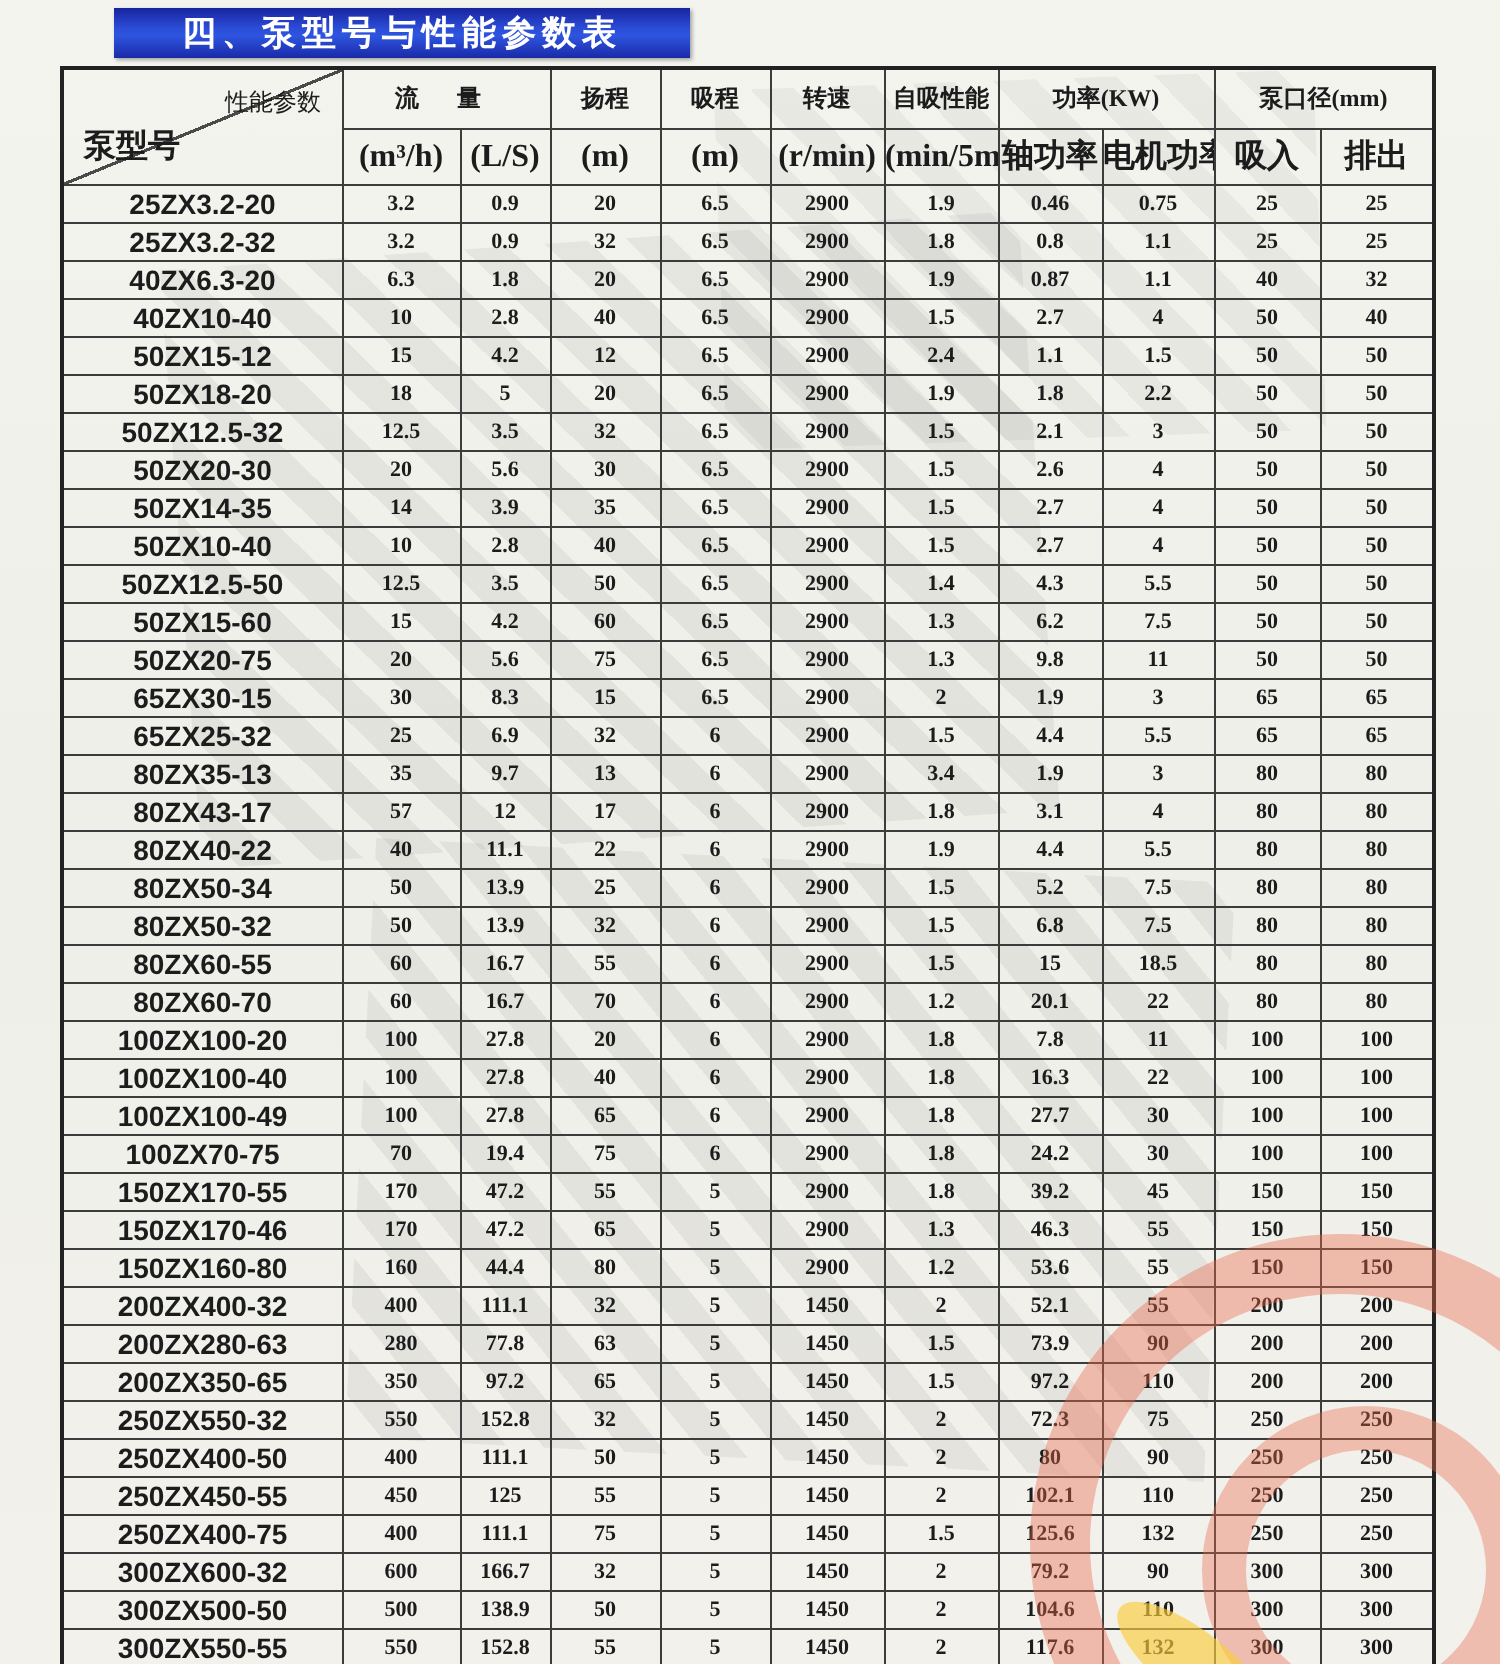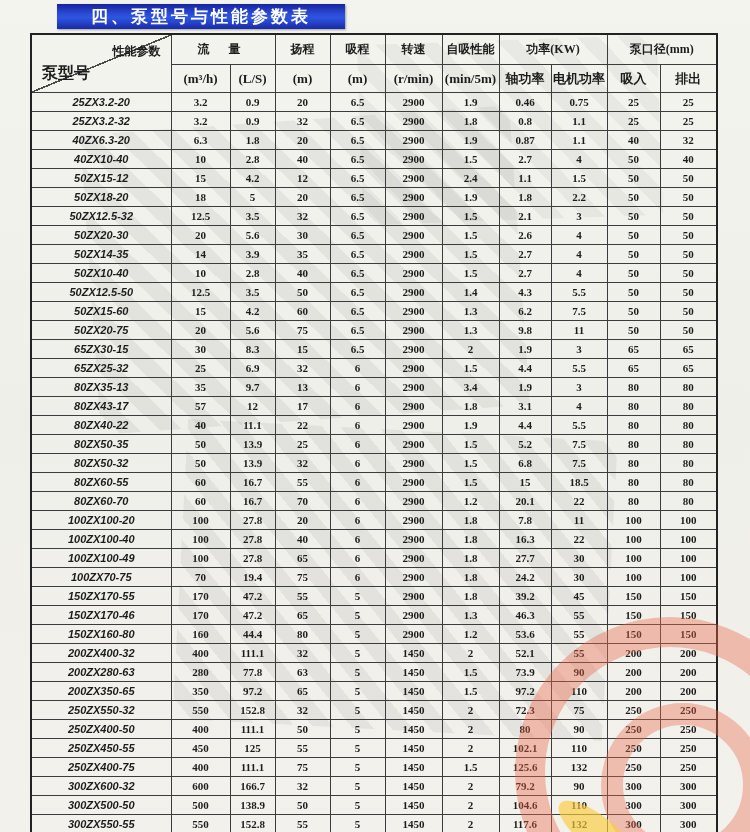--- a/index.html
+++ b/index.html
@@ -37,31 +37,31 @@
     border-collapse:collapse;table-layout:fixed;
     color:#1c1c1c;
   }
   table.spec td,table.spec th{
     border:1px solid #3c3c3c;
     text-align:center;vertical-align:middle;
     padding:0;overflow:hidden;white-space:nowrap;
   }
   table.spec{border:2px solid #222;}
   thead th{font-size:12px;font-weight:700;height:29px;}
-  thead tr.units th{height:27px;font-size:13px;}
+  thead tr.units th{height:27px;font-size:16px;}
   tbody td{font-size:11px;font-weight:600;height:18px;}
-  tbody td.model{font-weight:700;font-family:"Liberation Sans","DejaVu Sans",sans-serif;font-size:11px;font-style:italic;}
+  tbody td.model{font-weight:700;font-family:"Liberation Sans","DejaVu Sans",sans-serif;font-size:14px;}
   th.diag{
     position:relative;
     background:
       linear-gradient(to bottom right,
         transparent calc(50% - 0.8px),#4a4a4a calc(50% - 0.8px),
         #4a4a4a calc(50% + 0.8px),transparent calc(50% + 0.8px));
   }
-  th.diag .corner-top{position:absolute;top:8px;right:10px;font-size:12px;font-weight:700;margin-left:44px;}
+  th.diag .corner-top{position:absolute;top:8px;right:10px;font-size:12px;font-weight:400;margin-left:44px;}
   th.diag .corner-bottom{position:absolute;bottom:8px;left:10px;font-size:16px;font-weight:700;}
   .flow-label{letter-spacing:8px;padding-left:8px;}
 </style>
 </head>
 <body>
 
 <div class="page">
 
   <div class="title-banner">四、泵型号与性能参数表</div>
 
@@ -339,21 +339,21 @@
           <td>22</td>
           <td>6</td>
           <td>2900</td>
           <td>1.9</td>
           <td>4.4</td>
           <td>5.5</td>
           <td>80</td>
           <td>80</td>
         </tr>
         <tr>
-          <td class="model">80ZX50-35</td>
+          <td class="model">80ZX50-34</td>
           <td>50</td>
           <td>13.9</td>
           <td>25</td>
           <td>6</td>
           <td>2900</td>
           <td>1.5</td>
           <td>5.2</td>
           <td>7.5</td>
           <td>80</td>
           <td>80</td>

